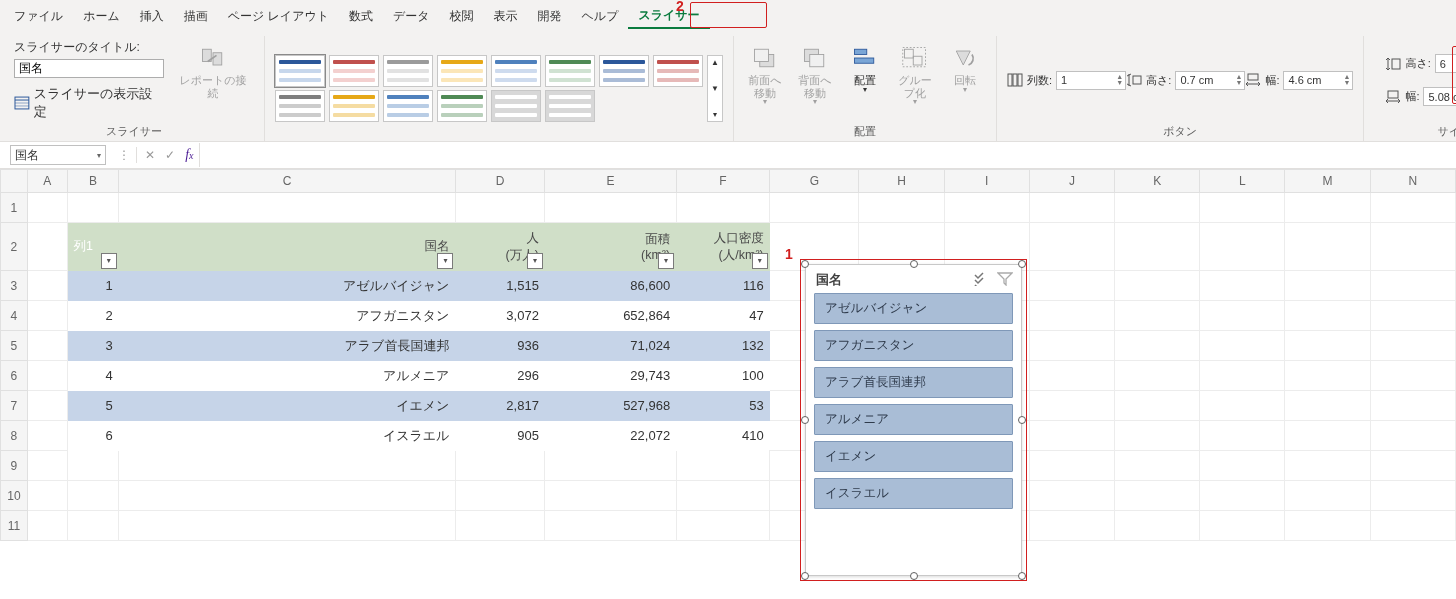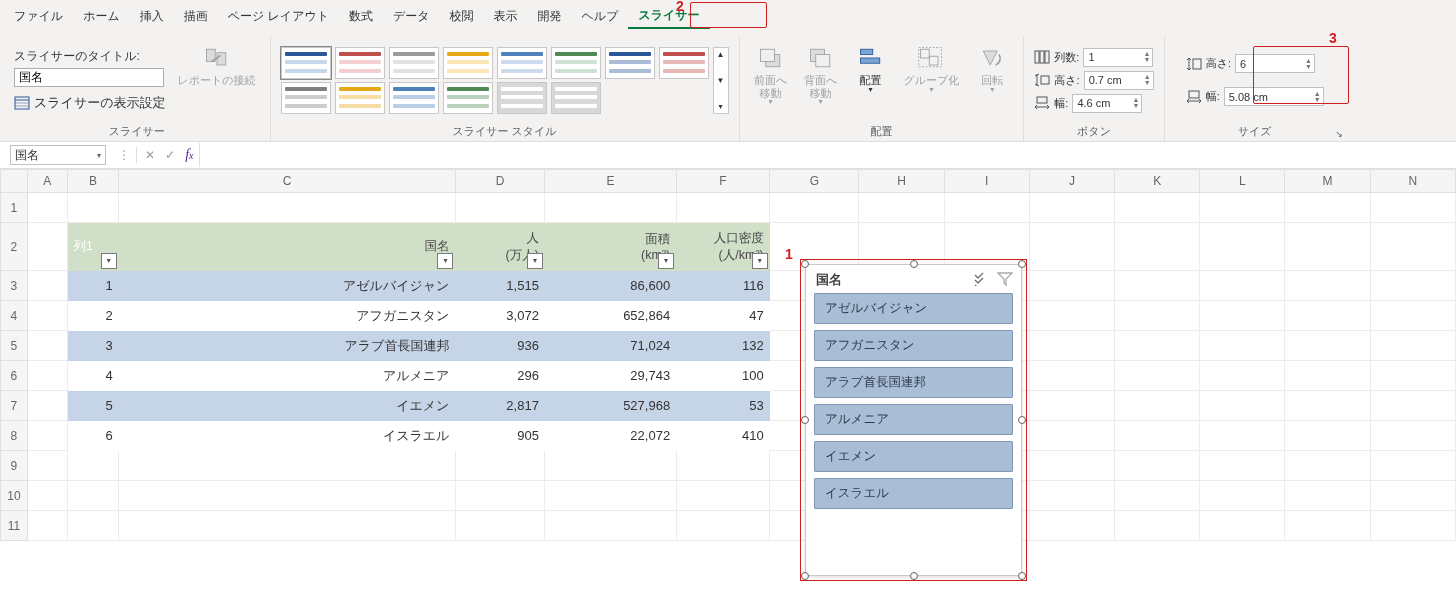--- a/index.html
+++ b/index.html
@@ -416,21 +416,20 @@
             <div class="bar" style="background:#fff"></div>
             <div class="bar" style="background:#fff"></div>
           </div>
         <div class="style-thumb" style="background:#d8d8d8">
             <div class="bar" style="background:#fff"></div>
             <div class="bar" style="background:#fff"></div>
             <div class="bar" style="background:#fff"></div>
           </div>
       </div>
     </div>
-    <div class="label">スライサー スタイル</div>
   </div>
 
   <div class="ribbon-group">
     <div class="content">
       <button class="ribbon-btn disabled">
         <svg class="arrange-icon" viewBox="0 0 32 28">
             <rect x="10" y="10" width="16" height="14" fill="#dcdcdc" stroke="#a0a0a0"></rect>
             <rect x="4" y="4" width="16" height="14" fill="#f0f0f0" stroke="#a0a0a0"></rect>
           </svg>
         <span class="lbl" style="white-space:pre-line">前面へ
@@ -470,21 +469,21 @@
           </svg>
         <span class="lbl">回転</span>
           <span class="caret">▾</span>
       </button>
     </div>
     <div class="label">配置</div>
   </div>
 
   <div class="ribbon-group">
     <div class="content">
-      <div style="display:flex;flex-direction:column">
+      <div style="display:flex;flex-direction:row">
         <div class="kv-row">
           <svg class="kv-icon" viewBox="0 0 16 14">
               <rect x="1" y="1" width="4" height="12" fill="none" stroke="#555"></rect>
               <rect x="6" y="1" width="4" height="12" fill="none" stroke="#555"></rect>
               <rect x="11" y="1" width="4" height="12" fill="none" stroke="#555"></rect>
             </svg>
           <span class="kv-label">列数:</span>
           <div class="spin">
               <span>1</span>
               <span class="spinbtns">▲<br>▼</span>

